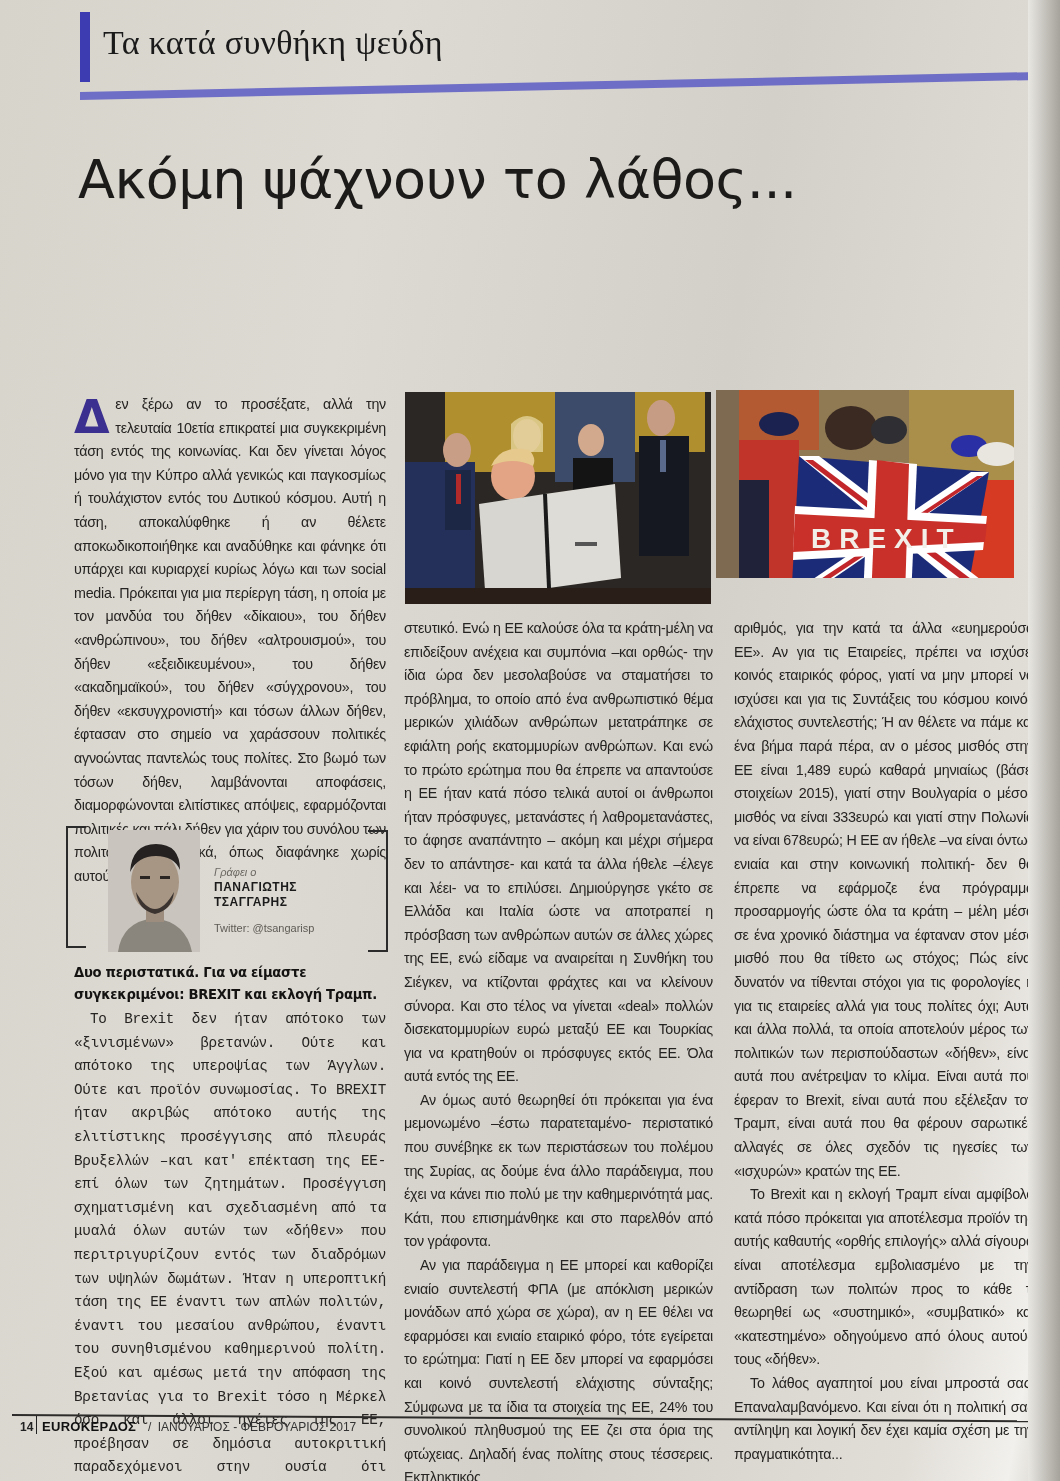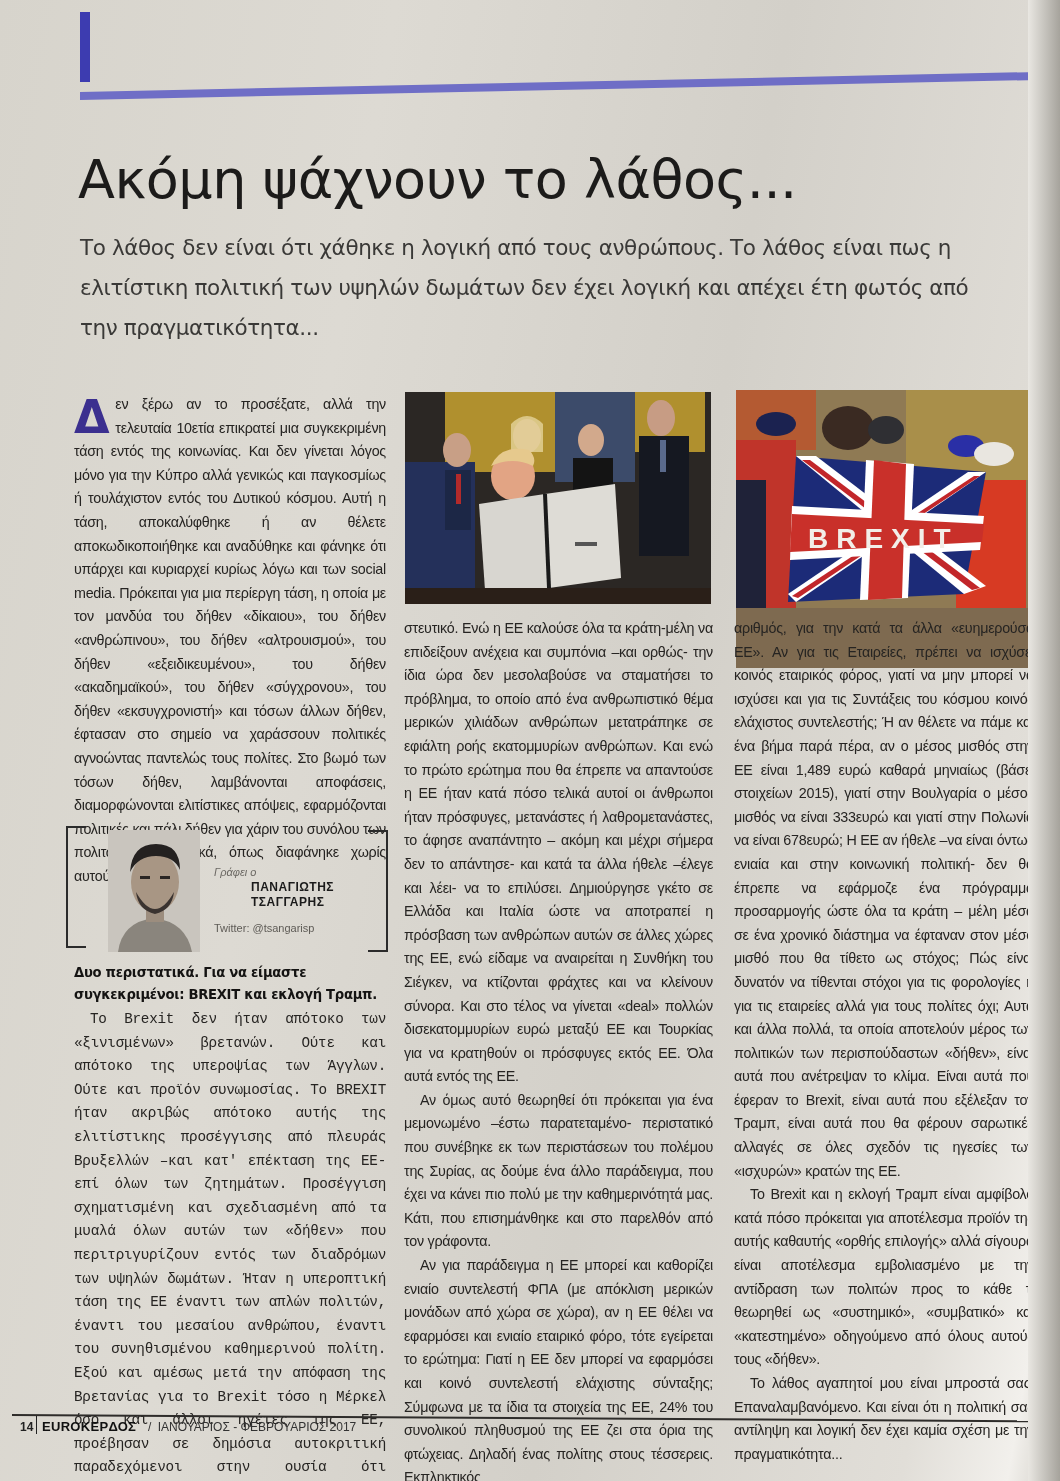--- a/index.html
+++ b/index.html
@@ -59,28 +59,28 @@
   .col2 { left: 404px; top: 617px; width: 309px; }
   .col3 { left: 734px; top: 617px; width: 300px; }
   .dropcap {
     float: left; font-size: 46px; line-height: 44px; font-weight: bold;
     color: #3b2f8f; margin: 2px 6px 0 0; font-family: "DejaVu Sans", sans-serif;
   }
   .photo {
     position: absolute; overflow: hidden;
   }
   .photo-trump { left: 405px; top: 392px; width: 306px; height: 212px; background: #2a2622; }
-  .photo-brexit { left: 736px; top: 390px; width: 298px; height: 278px; background: #7e6a50; }
+  .photo-brexit { left: 716px; top: 390px; width: 298px; height: 188px; background: #7e6a50; padding-left: 23px; }
   
   .author-box { position: absolute; left: 66px; top: 826px; width: 322px; height: 126px; }
   .bracket-l { position: absolute; left: 0; top: 0; width: 20px; height: 122px; border: 2px solid #2b2b2b; border-right: none; }
   .bracket-r { position: absolute; right: 0; top: 4px; width: 20px; height: 122px; border: 2px solid #2b2b2b; border-left: none; }
   .author-photo { position: absolute; left: 42px; top: 4px; width: 92px; height: 122px; background: linear-gradient(180deg,#cfccc6,#b9b5ae); overflow:hidden; }
   .author-by { position: absolute; left: 148px; top: 40px; font-size: 11px; color: #6b6863; font-style: italic; }
-  .author-name { position: absolute; left: 148px; top: 54px; font-size: 12px; font-weight: bold; color: #1b1b1b; line-height: 15px; letter-spacing: 0.5px; margin-left: 37px; }
+  .author-name { position: absolute; left: 148px; top: 54px; font-size: 12px; font-weight: bold; color: #1b1b1b; line-height: 15px; letter-spacing: 0.5px; }
   .author-twitter { position: absolute; left: 148px; top: 96px; font-size: 11px; color: #5e5b56; }
   .subhead {
     position: absolute; left: 74px; top: 962px; width: 318px;
     font-size: 13.2px; line-height: 22px; font-weight: bold; color: #141312;
     font-family: "DejaVu Sans", sans-serif; letter-spacing: -0.3px;
   }
   .col1b { left: 74px; top: 1008px; width: 312px; font-family: Liberation Mono, monospace; }
   
   .footer-rule { position: absolute; left: 12px; top: 1414px; width: 1020px; height: 2px; background: #2e2c2a; transform: rotate(0.35deg); transform-origin: left; }
   .footer-pageno { position: absolute; left: 20px; top: 1420px; font-size: 12px; font-weight: bold; color:#222; }
@@ -89,24 +89,24 @@
   .footer-date { position: absolute; left: 148px; top: 1420px; font-size: 12px; color:#333; }
   .footer-date span { margin-right: 3px; }
 </style>
 </head>
 <body>
 
 <div class="page">
 
   <div class="section-bar"></div>
   <div class="section-bar-curve"></div>
+  <div class="section-title">Τα κατά συνθήκη ψεύδη</div>
 
   <h1 class="headline">Ακόμη ψάχνουν το λάθος...</h1>
 
-  <div class="lead">Το λάθος δεν είναι ότι χάθηκε η λογική από τους ανθρώπους. Το λάθος είναι πως η ελιτίστικη πολιτική των υψηλών δωμάτων δεν έχει λογική και απέχει έτη φωτός από την πραγματικότητα...</div>
 
   <div class="col col1">
     <p>
       <span class="dropcap">Δ</span>
       <span>εν ξέρω αν το προσέξατε, αλλά την τελευταία 10ετία επικρατεί μια συγκεκριμένη τάση εντός της κοινωνίας. Και δεν γίνεται λόγος μόνο για την Κύπρο αλλά γενικώς και παγκοσμίως ή τουλάχιστον εντός του Δυτικού κόσμου. Αυτή η τάση, αποκαλύφθηκε ή αν θέλετε αποκωδικοποιήθηκε και αναδύθηκε και φάνηκε ότι υπάρχει και κυριαρχεί κυρίως λόγω και των social media.  Πρόκειται για μια περίεργη τάση, η οποία με τον μανδύα του δήθεν «δίκαιου», του δήθεν «ανθρώπινου», του δήθεν «αλτρουισμού», του δήθεν «εξειδικευμένου», του δήθεν «ακαδημαϊκού», του δήθεν «σύγχρονου», του δήθεν «εκσυγχρονιστή» και τόσων άλλων δήθεν, έφτασαν στο σημείο να χαράσσουν πολιτικές αγνοώντας παντελώς τους πολίτες. Στο βωμό των τόσων δήθεν, λαμβάνονται αποφάσεις, διαμορφώνονται ελιτίστικες απόψεις, εφαρμόζονται πολιτικές και πάλι δήθεν για χάριν του συνόλου των πολιτών αλλά τελικά, όπως διαφάνηκε χωρίς αυτούς.</span>
     </p>
   </div>
 
   <div class="author-box">
     <div class="bracket-l"></div>

